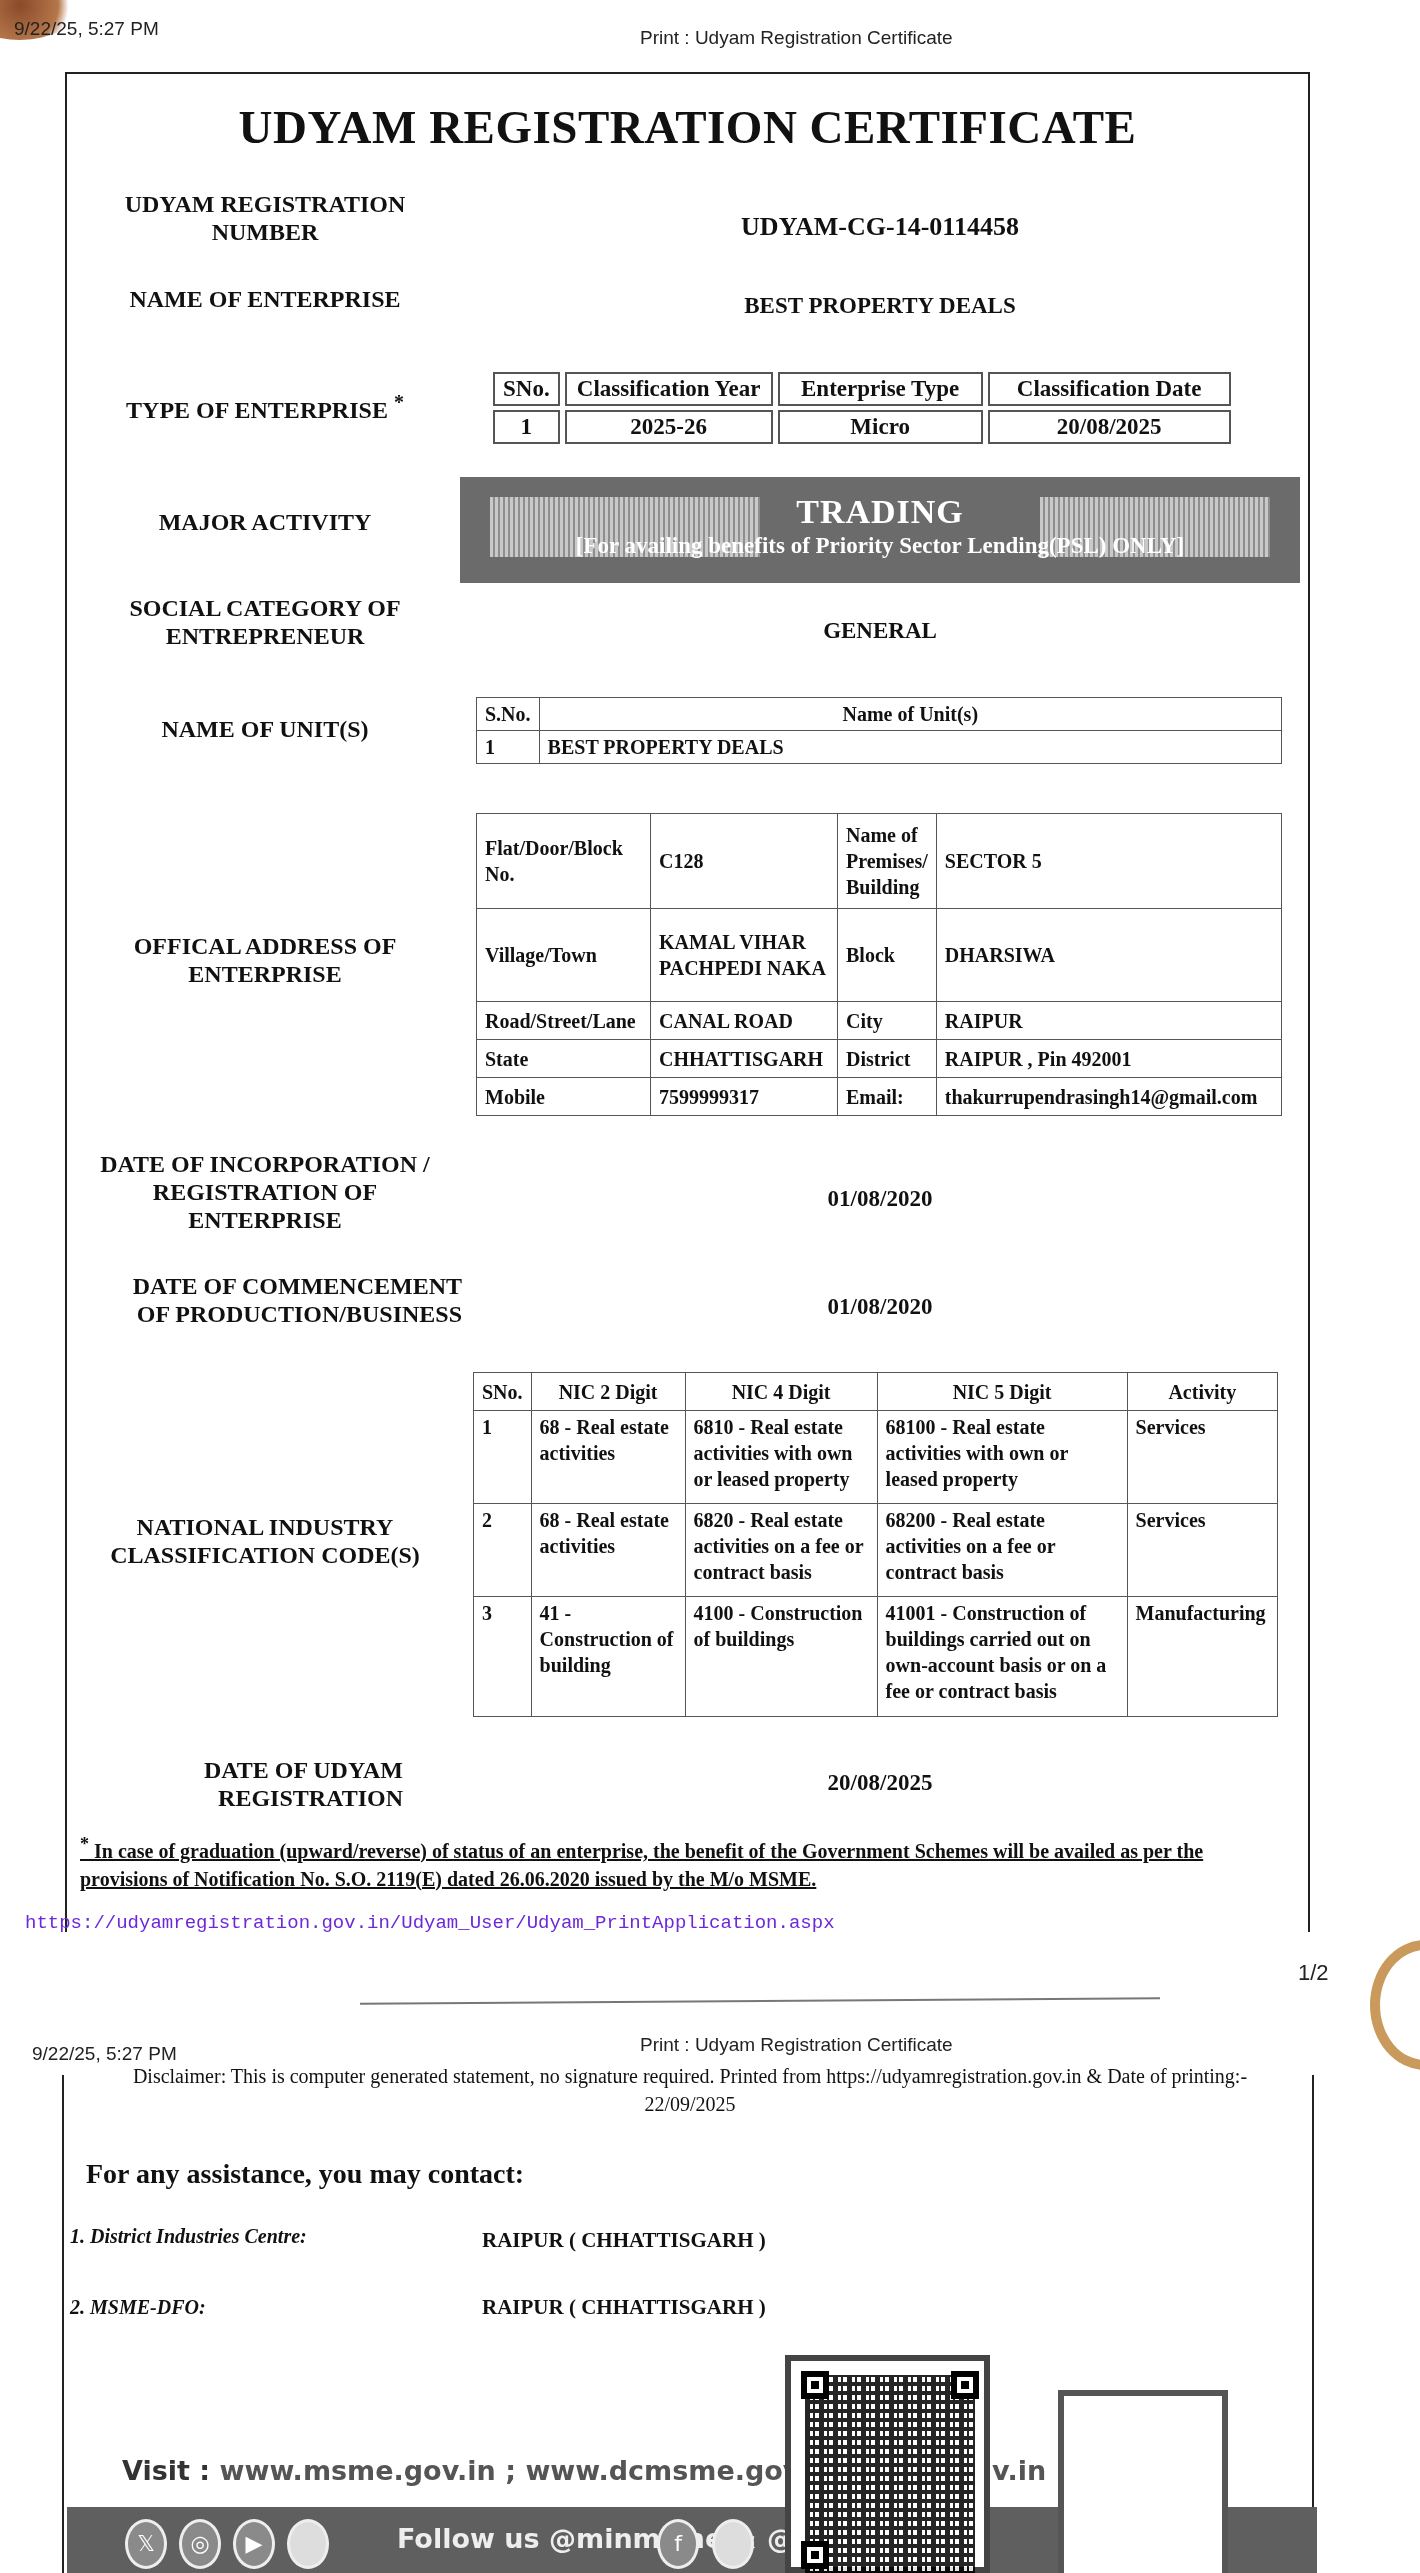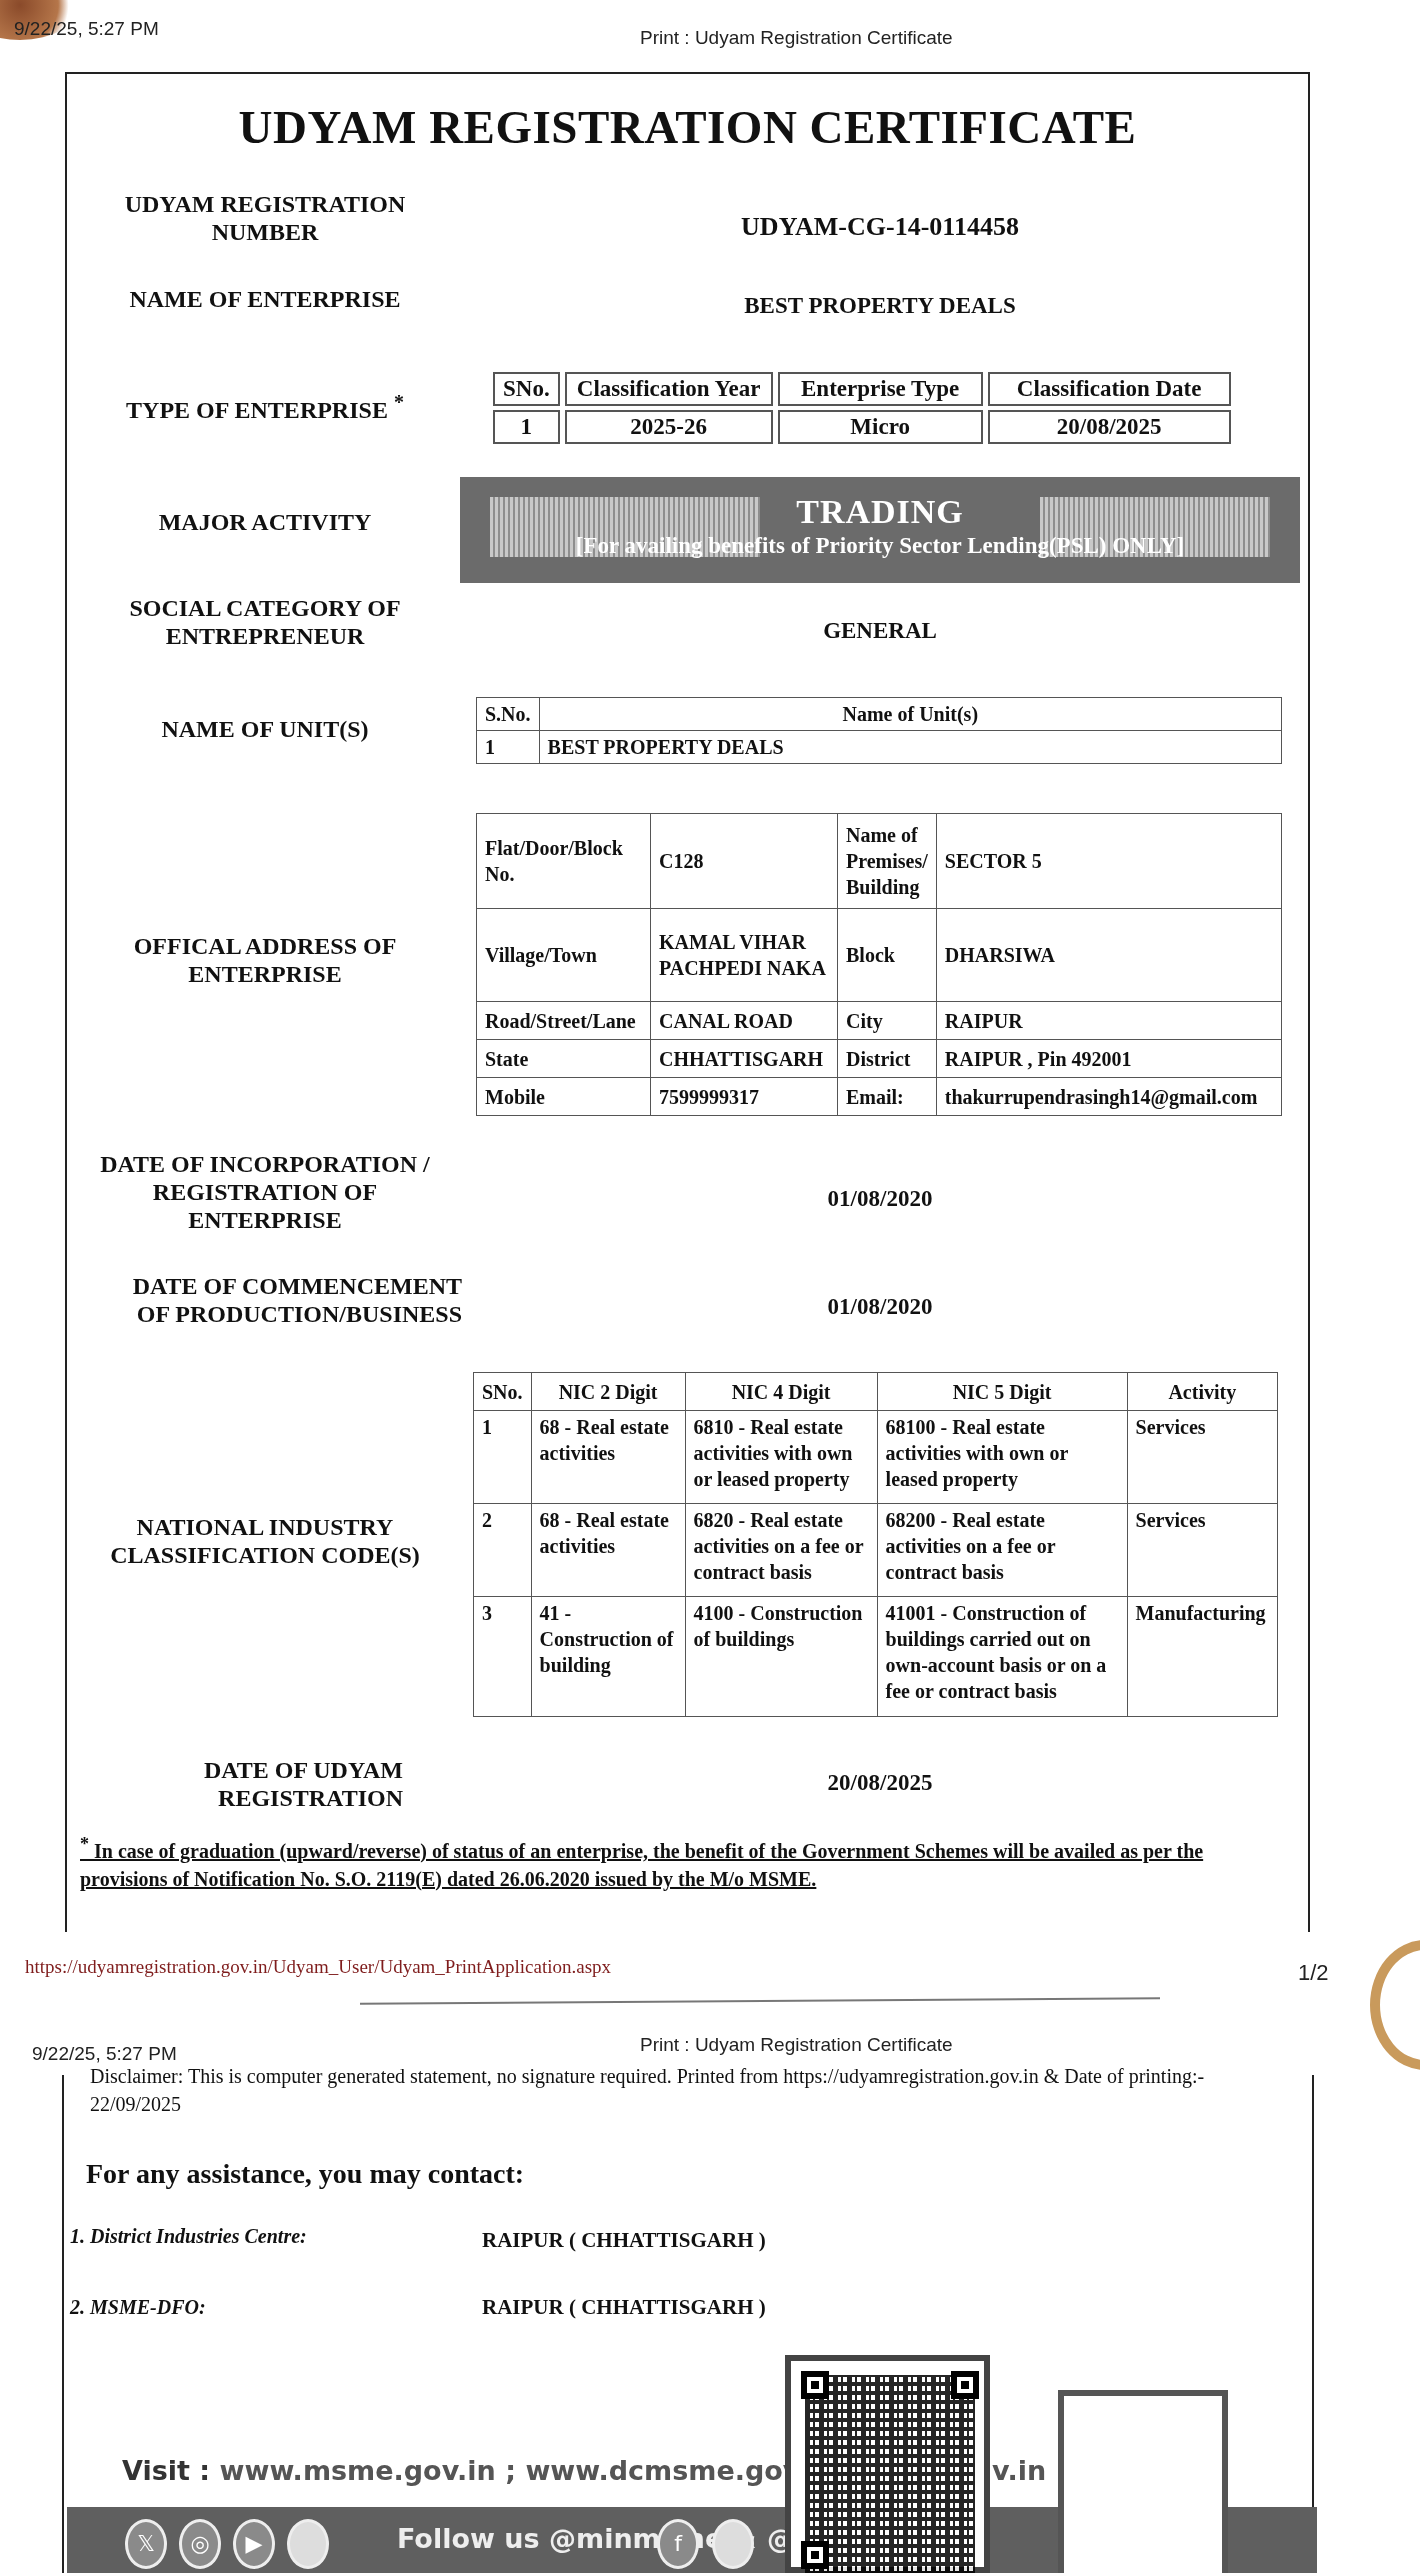--- a/index.html
+++ b/index.html
@@ -31,24 +31,24 @@
   .unit-tbl { left: 476px; top: 697px; width: 806px; }
   .addr-tbl { left: 476px; top: 813px; width: 806px; }
   .addr-tbl td { font-size: 20px; }
   .nic-tbl { left: 473px; top: 1372px; width: 805px; }
   .nic-tbl td { vertical-align: top; }
   .nic-tbl tr.head td { vertical-align: middle; text-align: center; }
 
   .footnote { position: absolute; left: 80px; top: 1830px; width: 1200px; font-size: 20px; font-weight: bold; line-height: 28px; text-decoration: underline; }
   .footnote sup { font-size: 18px; }
 
-  .url-line { position: absolute; left: 25px; top: 1956px; font-family: Liberation Serif, serif; font-size: 19px; color: #7f1d1d; }
+  .url-line { position: absolute; left: 25px; top: 1912px; font-family: Liberation Mono, monospace; font-size: 19px; color: #6d28d9; }
   .page-no { position: absolute; left: 1298px; top: 1960px; font-family: Liberation Sans, sans-serif; font-size: 22px; color: #222; }
 
-  .disclaimer { position: absolute; left: 90px; top: 2062px; width: 1200px; font-size: 20px; line-height: 28px; }
+  .disclaimer { position: absolute; left: 90px; top: 2062px; width: 1200px; text-align: center; font-size: 20px; line-height: 28px; }
   .assist { position: absolute; left: 86px; top: 2158px; font-size: 28px; font-weight: bold; }
   .contact-lbl { position: absolute; left: 70px; font-size: 20px; font-weight: bold; font-style: italic; }
   .contact-val { position: absolute; left: 482px; font-size: 21px; font-weight: bold; }
 
   .visit { position: absolute; left: 122px; top: 2455px; font-family: "DejaVu Sans", sans-serif; font-size: 27px; font-weight: bold; color: #333; }
   .visit .link { color: #555; }
   .visit .tail { position: absolute; left: 870px; top: 0; }
   .banner { position: absolute; left: 67px; top: 2507px; width: 1250px; height: 66px; background: #5f5f5f; overflow: hidden; }
   .banner .icon { position: absolute; top: 12px; width: 42px; height: 50px; border-radius: 50%; border: 3px solid #eee; background: #8a8a8a; color: #fff; font-size: 22px; text-align: center; line-height: 44px; font-family: "DejaVu Sans", sans-serif; }
   .banner .follow { position: absolute; left: 330px; top: 16px; color: #eee; font-family: "DejaVu Sans", sans-serif; font-weight: bold; font-size: 27px; }

